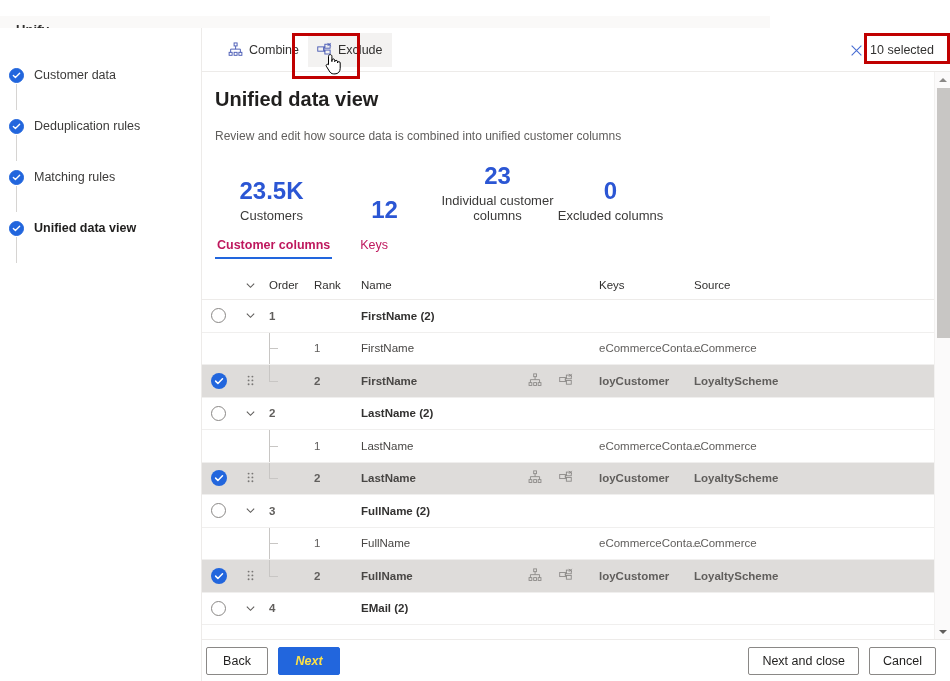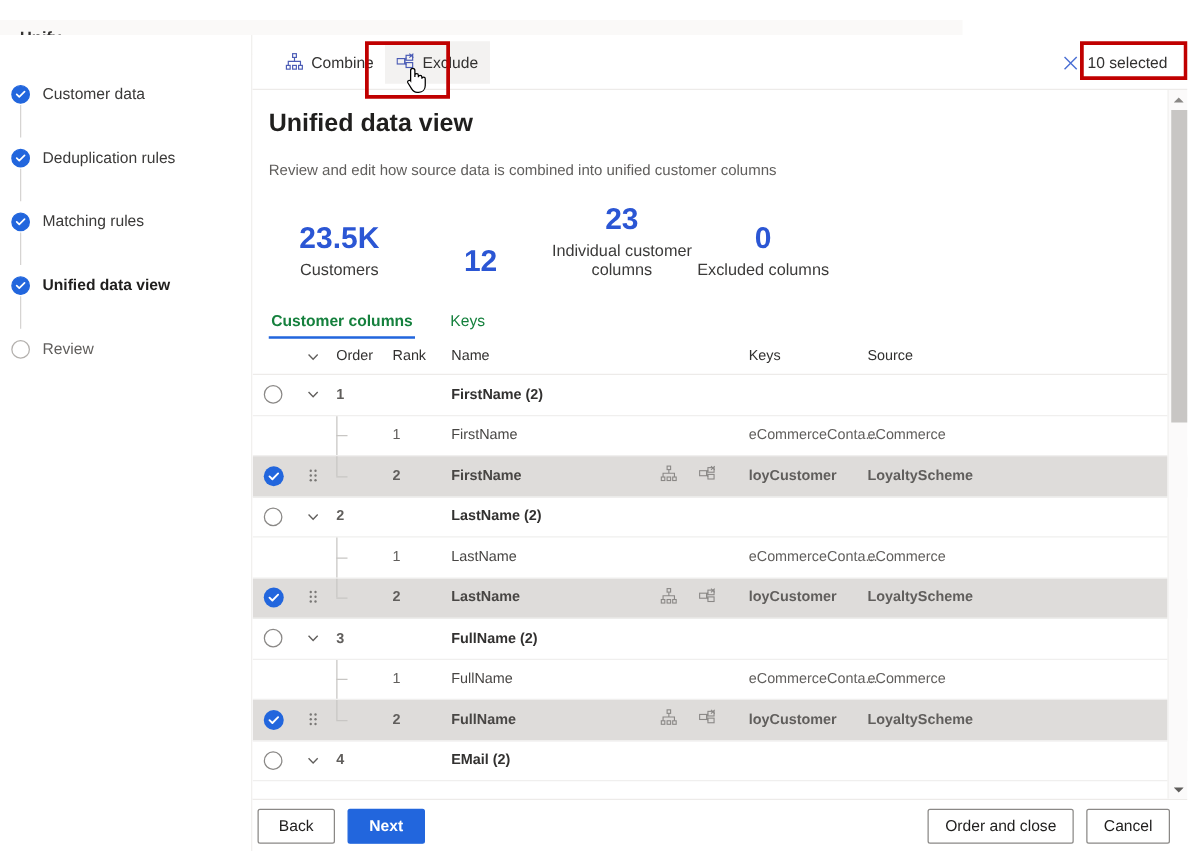--- a/index.html
+++ b/index.html
@@ -174,26 +174,25 @@
 
   
   .tabs {
     display: flex;
     margin: 11px 0 0 13px;
     border-bottom: 1px solid transparent;
   }
   .tab {
     position: relative;
     font-size: 12.5px;
-    color: #15803d;
+    color: #be185d;
     padding: 4px 2px 7px 2px;
     margin-right: 26px;
     cursor: pointer;
     white-space: nowrap;
-    margin-top: 12px;
   }
   .tab.active { font-weight: 600; }
   .tab.active::after {
     content: "";
     position: absolute;
     left: 0; right: 0; bottom: 0;
     height: 2px;
     background: #2266dd;
   }
 
@@ -287,22 +286,23 @@
     font-family: "Liberation Sans", sans-serif;
     border: 1px solid #8a8886;
     background: #ffffff;
     color: #201f1e;
     cursor: pointer;
     border-radius: 2px;
   }
   .btn.primary {
     background: #2266dd;
     border-color: #2266dd;
-    color: #ffffff;
+    color: #fde047;
     font-weight: 600;
+    font-style: italic;
   }
   .footer-left { display: flex; gap: 10px; margin-left: 4px; }
   .footer-right { display: flex; gap: 10px; margin-left: auto; margin-right: 14px; }
 
   
   .vscroll {
     position: absolute;
     right: 0; top: 72px;
     width: 16px; height: 567px;
     background: #fbfafa;
@@ -361,24 +361,20 @@
         <div class="step-line"></div>
       </div>
       <div class="step">
         <div class="step-bullet done">
           <svg width="9" height="9" viewBox="0 0 10 10">
             <path d="M1.5 5 L3.8 7.3 L8.5 2.6" fill="none" stroke="#ffffff" stroke-width="1.5" stroke-linecap="round" stroke-linejoin="round"></path>
           </svg>
         </div>
         <div class="step-label active">Unified data view</div>
         <div class="step-line"></div>
-      </div>
-      <div class="step">
-        <div class="step-bullet todo"></div>
-        <div class="step-label muted">Review</div>
       </div>
     </div>
 
   <div class="cmdbar">
     <div class="cmd-group">
 
       <button class="cmd-btn">
         <span class="glyph">
           <svg width="15" height="15" viewBox="0 0 16 16">
             <rect x="6.5" y="1" width="3.2" height="3.2" fill="none" stroke="#4a5bb5" stroke-width="1"></rect>
@@ -709,21 +705,21 @@
         </svg>
     </div>
   </div>
 
   <div class="footer">
     <div class="footer-left">
       <button class="btn">Back</button>
       <button class="btn primary">Next</button>
     </div>
     <div class="footer-right">
-      <button class="btn">Order and close</button>
+      <button class="btn">Next and close</button>
       <button class="btn">Cancel</button>
     </div>
   </div>
 
   <div class="highlight-box" id="hl-exclude"></div>
   <div class="highlight-box" id="hl-selected"></div>
 
   <div class="cursor-hand">
     <svg width="20" height="24" viewBox="0 0 20 24">
       <path d="M5.5 12.5 L5.5 4.3 C5.5 3.3 6.3 2.6 7.2 2.6 C8.1 2.6 8.9 3.3 8.9 4.3

